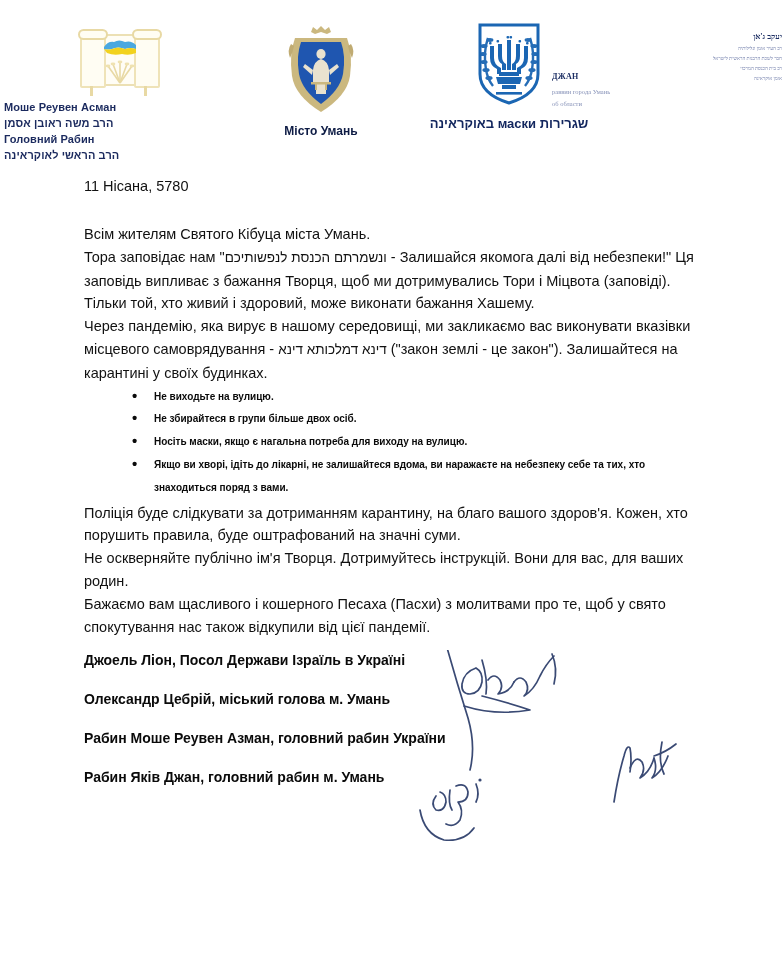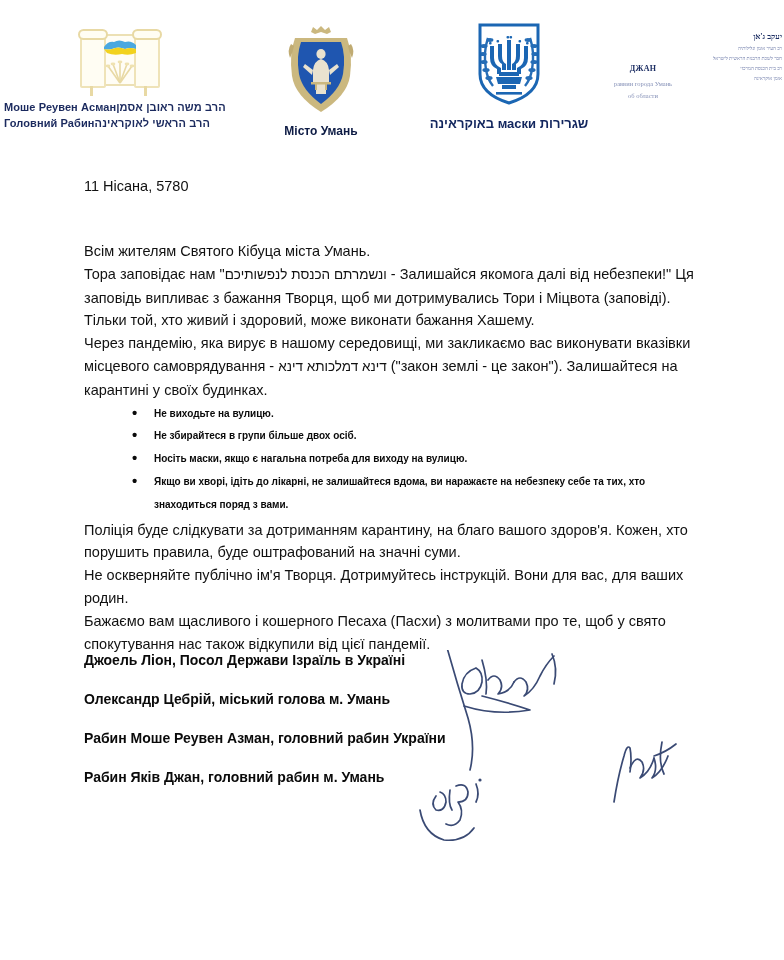--- a/index.html
+++ b/index.html
@@ -57,38 +57,38 @@
     width: 36px; height: 20px;
   }
   .scroll-logo .wheat {
     position: absolute; left: 50%; top: 32px; transform: translateX(-50%);
     width: 40px; height: 26px;
   }
   .lh-asman .caption {
     font-size: 11px; font-weight: bold; color: #1b2a5e; line-height: 1.45;
     letter-spacing: 0.1px;
   }
-  .cap-row { display: flex; justify-content: flex-start; align-items: baseline; }
+  .cap-row { display: flex; justify-content: flex-start; align-items: baseline; flex-direction: column; }
   .cap-row .he { direction: rtl; unicode-bidi: embed; }
 
   
   .lh-uman { left: 262px; top: 24px; width: 118px; }
   .uman-arms { width: 72px; height: 92px; margin: 0 auto 4px auto; }
   .lh-uman .caption { font-size: 12px; font-weight: bold; color: #0d1b44; }
 
   
   .lh-embassy { left: 404px; top: 22px; width: 210px; }
   .israel-emblem { width: 66px; height: 84px; margin: 0 auto 6px auto; }
   .lh-embassy .caption {
     font-size: 13px; font-weight: bold; color: #12265e;
     direction: rtl; unicode-bidi: embed;
   }
 
   
-  .lh-djan { left: 552px; top: 64px; width: 120px; text-align: center; margin-left: 31px; }
+  .lh-djan { left: 552px; top: 72px; width: 120px; text-align: left; }
   .lh-djan .djan-name {
     font-size: 8px; font-weight: bold; color: #1c2e63;
     font-family: "Liberation Serif", "DejaVu Serif", serif;
     letter-spacing: 0.3px; margin-bottom: 5px;
   }
   .lh-djan .djan-sub {
     font-size: 6.5px; color: #26397080; color: #5b6a9e;
     font-family: "Liberation Serif", "DejaVu Serif", serif;
     line-height: 1.9; opacity: 0.75;
   }
@@ -109,21 +109,21 @@
     opacity: 0.8; white-space: nowrap; overflow: hidden;
   }
 
   
   .sheet-body {
     position: absolute;
     left: 84px; top: 178px;
     width: 610px;
   }
   .date-line {
-    font-size: 14.5px; color: #111; margin-bottom: 46px;
+    font-size: 14.5px; color: #111; margin-bottom: 29px;
   }
   .para {
     font-size: 14.5px;
     line-height: 22.8px;
     color: #111;
     margin: 0;
     text-align: left;
   }
   .para .rtl {
     direction: rtl; unicode-bidi: embed; font-size: 13.5px;

